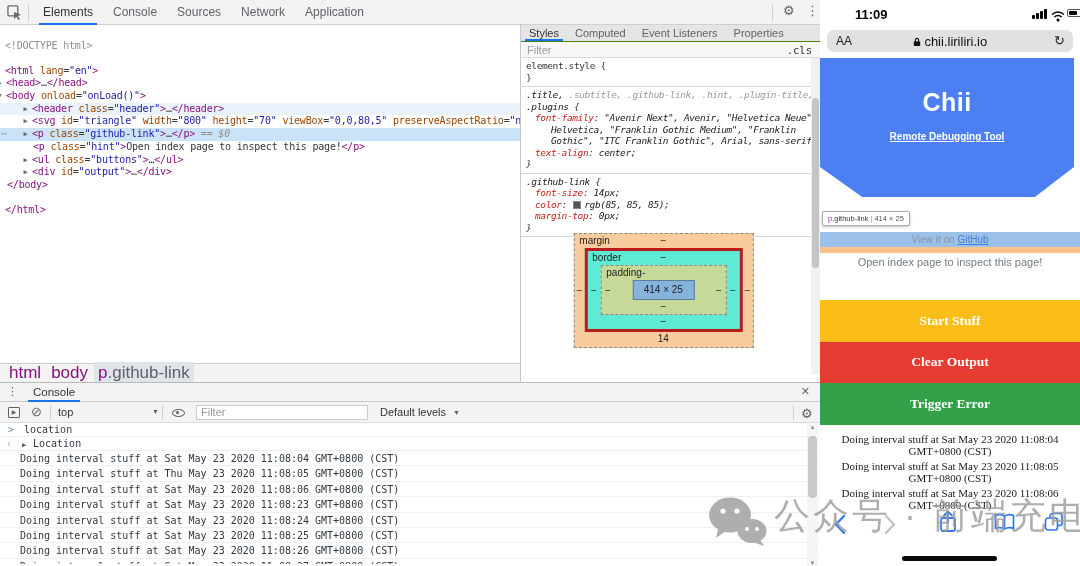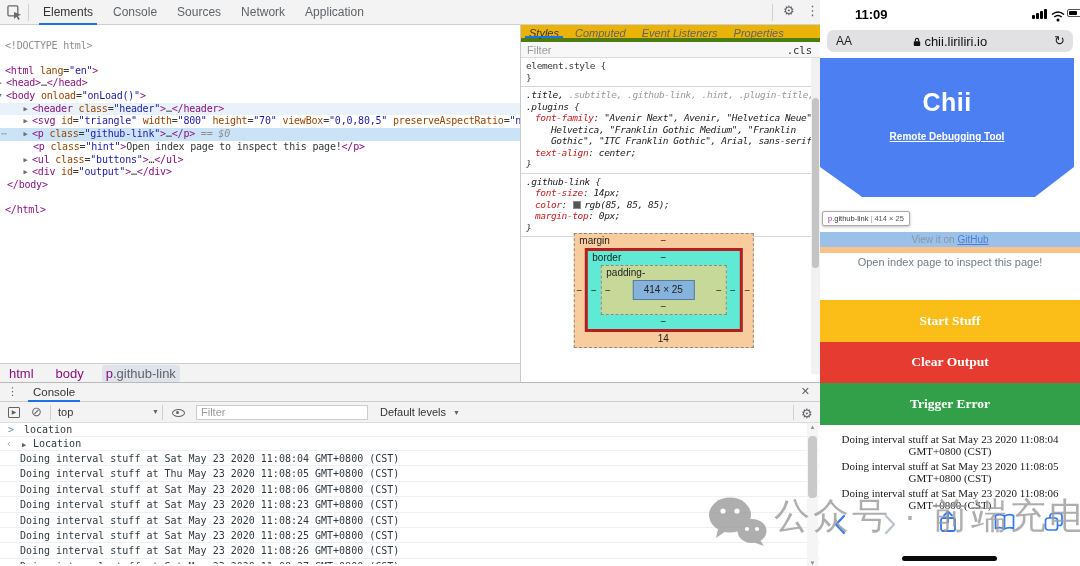--- a/index.html
+++ b/index.html
@@ -37,22 +37,22 @@
   .tree-arrow { display:inline-block; width:13px; margin-left:-14px; text-align:center;
                 font-size:7px; color:#6e6e6e; vertical-align:1px; }
   .tree-gutter { position:absolute; left:1px; top:0; color:#9a9a9a; letter-spacing:-1px; font-size:10px; }
   .sg-t { color:#881280; } .sg-a { color:#994500; } .sg-v { color:#1a1aa6; }
   .sg-p { color:#36383a; } .sg-g { color:#8f8f8f; }
   .sg-i { color:#8f8f8f; font-style:italic; }
 
   
   .styles-pane { position:absolute; left:520px; top:0; width:300px; height:357px; border-left:1px solid #c9c9c9;
                  background:#fff; }
-  .st-tabs { position:absolute; left:0; top:0; right:0; height:17px; background:#eab308;
-             border-bottom:4px solid #4d7c0f; display:flex;font-style:italic; }
+  .st-tabs { position:absolute; left:0; top:0; right:0; height:17px; background:#e5e5e5;
+             border-bottom:1px solid #4d7c0f; display:flex; }
   .st-tab { padding:0 8px; line-height:16px; font-size:11px; color:#5f6368; position:relative; }
   .st-tab.active { color:#333; }
   .st-tab.active::after { content:""; position:absolute; left:4px; right:4px; bottom:0; height:2px; background:#1a73e8; }
   .st-filter { position:absolute; left:0; top:17px; right:0; height:16px; background:#f7f7f7;
                border-bottom:1px solid #dcdcdc; }
   .st-filter-ph { position:absolute; left:6px; top:2px; font-size:11px; color:#9a9a9a; }
   .st-cls { position:absolute; right:8px; top:2px; font-size:10.5px; color:#333;
             font-family:"DejaVu Sans Mono", monospace; }
   .st-rules { position:absolute; left:0; top:33px; right:0; }
   .st-section { border-bottom:1px solid #d6d6d6; padding:2px 0 3px 0;
@@ -80,21 +80,21 @@
                 line-height:18px; }
   .bm-top { position:relative; height:14px; line-height:14px; }
   .bm-label { position:absolute; left:5px; top:0; }
   .bm-mid { display:flex; align-items:center; justify-content:center; }
   .bm-side { width:13px; }
   .bm-bot { height:14px; line-height:14px; }
 
   
   .breadcrumb { position:absolute; left:0; top:338px; width:520px; height:19px; background:#f3f3f3;
                 border-top:1px solid #ccc; display:flex; align-items:center; padding-left:5px;
-                font-size:13px;gap:12px; }
+                font-size:17px; }
   .crumb { padding:1px 4px; margin-right:2px; border-radius:2px; white-space:nowrap; }
   .crumb.selected { background:#dfe4ea; }
   .crumb .c-tag { color:#881280; }
   .crumb .c-rest { color:#5f6368; }
 
   
   .console-drawer { position:absolute; left:0; top:382px; width:820px; height:184px;
                     border-top:1px solid #b9b9b9; background:#fff; }
   .cd-header { position:absolute; left:0; top:0; right:0; height:19px; background:#f3f3f3;
                border-bottom:1px solid #ccc; }

